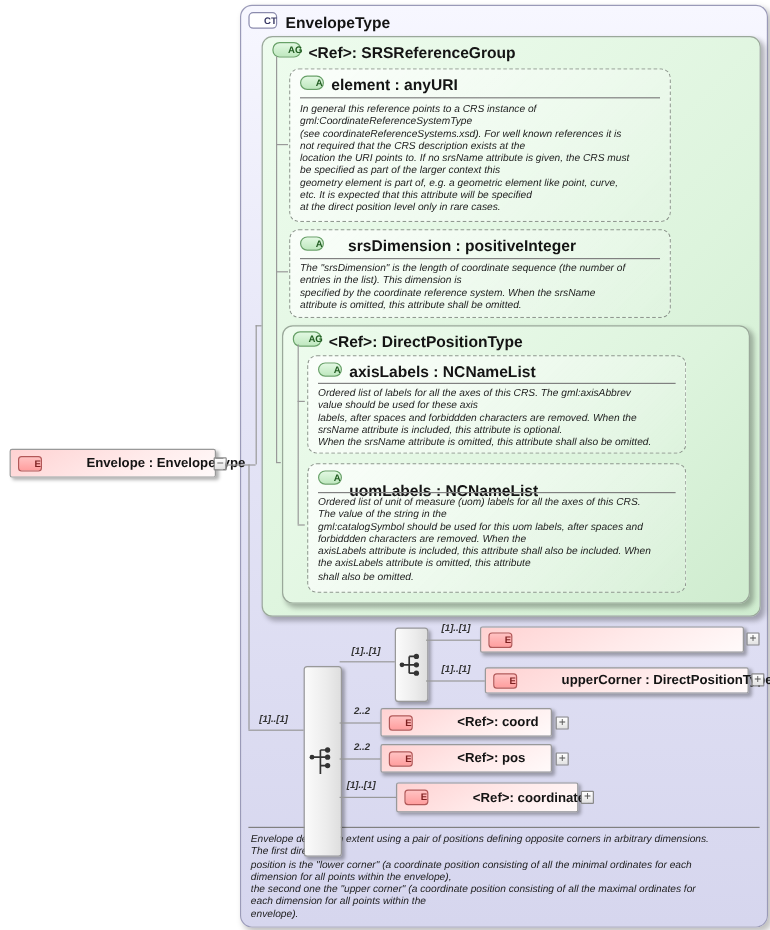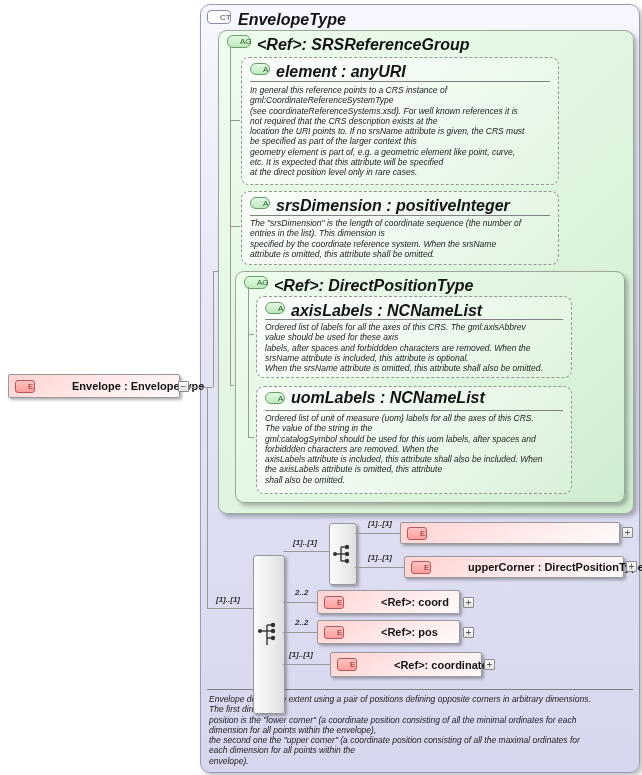--- a/index.html
+++ b/index.html
@@ -20,30 +20,30 @@
   
   .el-box{border:1px solid #999;border-radius:2px;
     background:linear-gradient(150deg,#ffd2d2 0%,#ffeaea 55%,#fffafa 100%);
     box-shadow:2px 2px 3px rgba(0,0,0,0.3);
     display:flex;align-items:center;padding-left:6px;box-sizing:border-box;}
   
   .comp-box{border:1px solid #999;border-radius:3px;
     background:linear-gradient(90deg,#fbfbfb 0%,#ececec 60%,#dedede 100%);
     box-shadow:2px 2px 3px rgba(0,0,0,0.3);display:flex;align-items:center;justify-content:center;}
   
-  .badge{display:inline-block;text-align:left;font-weight:normal;font-size:8px;box-sizing:border-box;padding-left:12px;}
+  .badge{display:inline-block;text-align:right;font-weight:bold;font-size:8px;box-sizing:border-box;padding-left:12px;}
   .badge-ct{width:24px;height:14px;line-height:13px;border:1px solid #8b8bad;border-radius:4px;
     background:#ffffff;color:#3a3a66;}
   .badge-ag{width:24px;height:13px;line-height:12px;border:1px solid #67a067;border-radius:6px;
     background:linear-gradient(#e2f8e2,#bfe8bf);color:#215c21;}
   .badge-a{width:20px;height:12px;line-height:11px;border:1px solid #67a067;border-radius:6px;
     background:linear-gradient(#e2f8e2,#bfe8bf);color:#215c21;}
   .badge-e{width:20px;height:13px;line-height:12px;border:1px solid #b25858;border-radius:3px;
     background:linear-gradient(#ffc2c2,#ff9e9e);color:#7c1f1f;flex:0 0 auto;}
-  .title{font-size:16px;font-weight:bold;color:#141414;white-space:nowrap;font-style:italic;}
+  .title{font-size:13px;font-weight:bold;color:#141414;white-space:nowrap;}
   .rname{margin-left:0;}
   .el-label{font-size:11px;font-weight:bold;color:#141414;margin-left:9px;white-space:nowrap;padding-left:28px;}
   .ann{font-size:8.5px;font-style:italic;color:#1c1c1c;line-height:10.3px;white-space:pre-line;}
   .sep{height:1px;background:#808080;}
   .hline{height:1px;background:#999;}
   .vline{width:1px;background:#999;}
   .card{font-size:8px;font-weight:bold;font-style:italic;color:#333;white-space:nowrap;}
   .expander{width:11px;height:11px;border:1px solid #8a8a8a;background:linear-gradient(#ffffff,#e2e2e2);
     font-size:10px;line-height:9px;text-align:center;color:#555;box-sizing:border-box;border-radius:1px;}
   .icon-fork line{stroke:#333;stroke-width:1.4;}
@@ -81,21 +81,21 @@
 not required that the CRS description exists at the
 location the URI points to. If no srsName attribute is given, the CRS must
 be specified as part of the larger context this
 geometry element is part of, e.g. a geometric element like point, curve,
 etc. It is expected that this attribute will be specified
 at the direct position level only in rare cases.</div>
     </div>
 
     <div class="abs attr-box" style="left:22px;top:160px;width:316px;height:72px;">
       <span class="abs badge badge-a" style="left:8px;top:5px;">A</span>
-      <span class="abs title" style="left:34px;top:5px;">srsDimension : positiveInteger</span>
+      <span class="abs title" style="left:48px;top:5px;">srsDimension : positiveInteger</span>
       <div class="abs sep" style="left:8px;right:8px;top:23px;"></div>
       <div class="abs ann" style="left:8px;top:26px;width:300px;">The "srsDimension" is the length of coordinate sequence (the number of
 entries in the list). This dimension is
 specified by the coordinate reference system. When the srsName
 attribute is omitted, this attribute shall be omitted.</div>
     </div>
 
     <div class="abs ag-box" style="left:16px;top:240px;width:388px;height:230px;">
       <span class="abs badge badge-ag" style="left:8px;top:4px;">AG</span>
       <span class="abs title" style="left:38px;top:5px;"><span>&lt;Ref&gt;</span><span class="rname">: DirectPositionType</span></span>
@@ -106,21 +106,21 @@
         <div class="abs sep" style="left:8px;right:8px;top:22px;"></div>
         <div class="abs ann" style="left:8px;top:25px;width:300px;">Ordered list of labels for all the axes of this CRS. The gml:axisAbbrev
 value should be used for these axis
 labels, after spaces and forbiddden characters are removed. When the
 srsName attribute is included, this attribute is optional.
 When the srsName attribute is omitted, this attribute shall also be omitted.</div>
       </div>
 
       <div class="abs attr-box" style="left:20px;top:114px;width:314px;height:106px;">
         <span class="abs badge badge-a" style="left:8px;top:5px;">A</span>
-        <span class="abs title" style="left:34px;top:2px;">uomLabels : NCNameList</span>
+        <span class="abs title" style="left:34px;top:14px;">uomLabels : NCNameList</span>
         <div class="abs sep" style="left:8px;right:8px;top:23px;"></div>
         <div class="abs ann" style="left:8px;top:26px;width:300px;">Ordered list of unit of measure (uom) labels for all the axes of this CRS.
 The value of the string in the
 gml:catalogSymbol should be used for this uom labels, after spaces and
 forbiddden characters are removed. When the
 axisLabels attribute is included, this attribute shall also be included. When
 the axisLabels attribute is omitted, this attribute
 shall also be omitted.</div>
       </div>
     </div>

